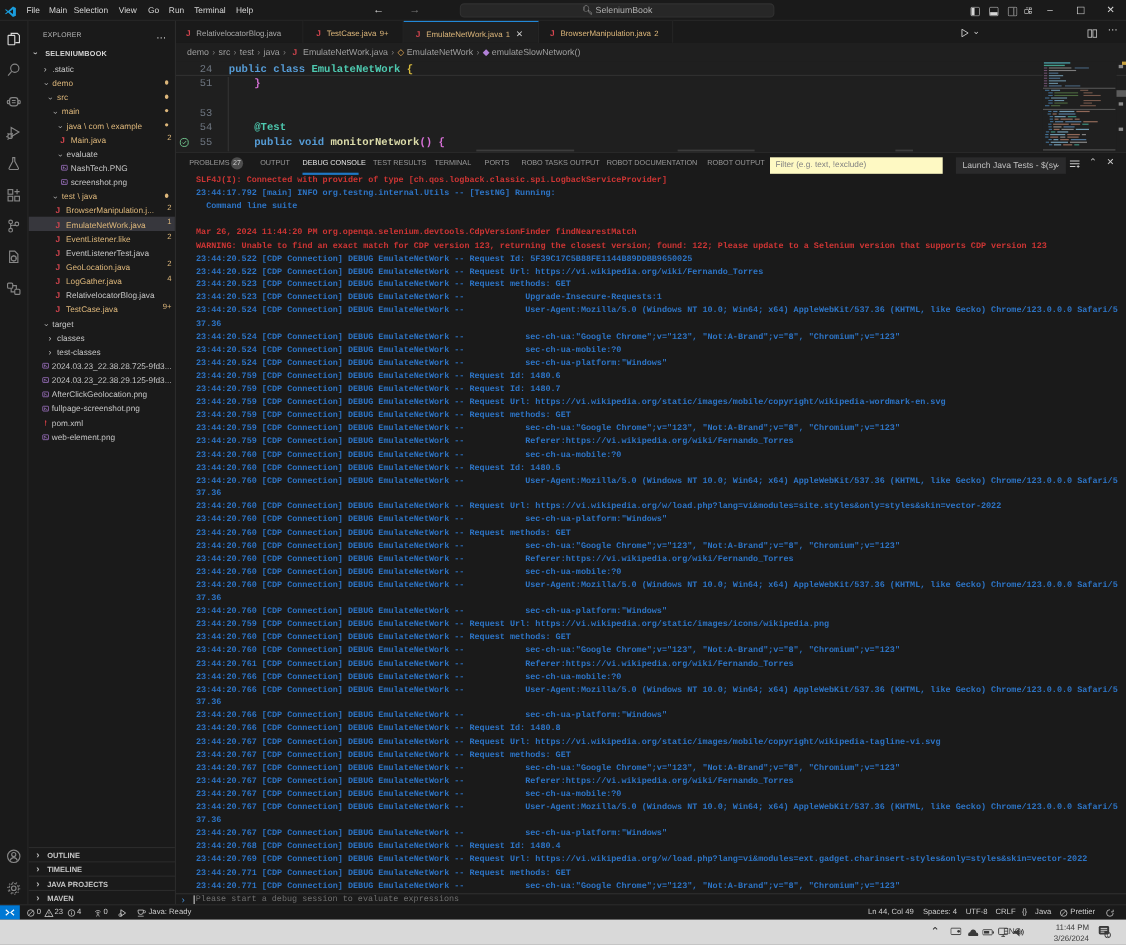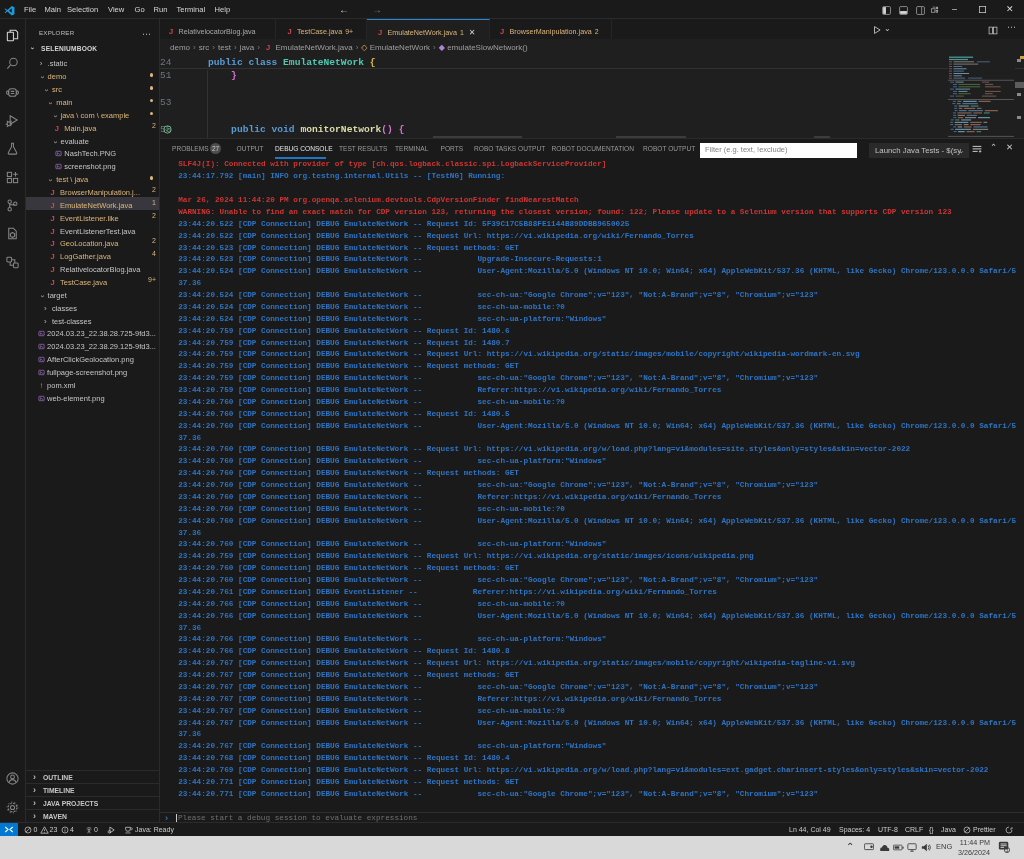--- a/index.html
+++ b/index.html
@@ -37,35 +37,35 @@
 .tab.active{background:#1f1f1f;border-top:1.5px solid #2288d8}
 .tab .lbl{font-size:7.2px}
 .tab .num{font-size:7px;color:#dcb67a;margin-left:3px}
 .gold{color:#dcb67a}
 .gray{color:#a8a8a8}
 #crumb{left:160px;top:38.5px;width:864px;height:17px;background:#1f1f1f;font-size:8px;color:#9f9f9f;line-height:17px;white-space:nowrap}
 .cs{color:#7a7a7a;margin:0 3px;font-size:8px}
 
 #editor{left:160px;top:55.5px;width:864px;height:82.7px;background:#1f1f1f;overflow:hidden}
 .cline{position:absolute;left:0;width:864px;height:13.35px;line-height:13.35px;font-family:"Liberation Mono",monospace;font-size:9.65px;font-weight:600;white-space:pre}
-.lnum{position:absolute;left:0;width:33px;text-align:left;color:#6e7681;font-weight:400;font-size:9.5px}
+.lnum{position:absolute;left:0;width:33px;text-align:right;color:#6e7681;font-weight:400;font-size:9.5px}
 .ctext{position:absolute;left:48px}
 #sticky{border-bottom:1px solid #313131;background:#1f1f1f}
 .kw{color:#569cd6}.cls{color:#4ec9b0}.gld{color:#d7ba3d}.orc{color:#d670d6}.mth{color:#dcdcaa}
 .iguide{position:absolute;left:47px;top:14px;width:1px;height:68px;background:#333333}
 #passicon{position:absolute;left:3px;top:69.3px;width:9px;height:9px}
 
 #mmap{left:948px;top:55.5px;width:67px;height:82.7px;background:#1f1f1f}
 #ovr{left:1015px;top:55.5px;width:9px;height:82.7px}
 
 #panel{left:160px;top:138.2px;width:864px;height:683.8px;background:#1a1a1a;border-top:1px solid #2b2b2b;overflow:hidden}
 .ptab{position:absolute;top:0;height:19.5px;line-height:19.5px;font-size:6.6px;color:#9a9a9a}
 .ptab.on{color:#e7e7e7}
 #pbadge{position:absolute;left:50px;top:4px;width:11px;height:11px;border-radius:50%;background:#4d4d4d;color:#ccc;font-size:6.5px;text-align:center;line-height:11px}
-#pfilter{position:absolute;left:540px;top:4px;width:157px;height:14.5px;background:#ffffff;font-size:7.5px;color:#828282;line-height:14.5px;padding-left:5px}
+#pfilter{position:absolute;left:540px;top:4px;width:157px;height:14.5px;background:#fef9c3;font-size:7.5px;color:#828282;line-height:14.5px;padding-left:5px}
 #launch{position:absolute;left:709px;top:3.5px;width:100px;height:15px;background:#2a2a2b;font-size:7.8px;color:#c0c0c0;line-height:15px;padding-left:6px}
 .picon{position:absolute;top:3px;color:#cccccc;font-size:10px}
 #console{position:absolute;left:0;top:20.3px;width:864px;height:652px;overflow:hidden}
 .cl{height:11.88px;line-height:11.88px;font-family:"Liberation Mono",monospace;font-size:7.68px;font-weight:600;white-space:pre;padding-left:18.2px}
 .cl.r{color:#cd3534}
 .cl.b{color:#2d74c5}
 #cinput{position:absolute;left:0;top:672.5px;width:864px;height:11.5px;border-top:1px solid #2f2f2f}
 #cinput .arr{position:absolute;left:5px;top:0;color:#4794e0;font-size:9px;line-height:11px}
 #cinput .cur{position:absolute;left:16px;top:1px;width:1px;height:9.5px;background:#cccccc}
 #cinput .ph{position:absolute;left:18px;top:0;font-family:"Liberation Mono",monospace;font-size:7.68px;color:#6f6f6f;line-height:11.5px}
@@ -85,20 +85,21 @@
   <span class="menu" style="left:24px">File</span>
   <span class="menu" style="left:44.5px">Main</span>
   <span class="menu" style="left:67px">Selection</span>
   <span class="menu" style="left:108px">View</span>
   <span class="menu" style="left:134.5px">Go</span>
   <span class="menu" style="left:153.5px">Run</span>
   <span class="menu" style="left:176.5px">Terminal</span>
   <span class="menu" style="left:214.5px">Help</span>
   <span class="wbtn" style="left:339px">←</span>
   <span class="wbtn" style="left:372px;color:#7a7a7a">→</span>
+  <div class="abs" id="cmdctr">🔍︎ SeleniumBook</div>
   <svg class="wsvg" style="left:882px;top:5.5px" width="9" height="9" viewBox="0 0 16 16">
       <rect x="1" y="1" width="14" height="14" rx="2" fill="none" stroke="#d7d7d7"></rect>
       <rect x="2" y="2" width="5" height="12" fill="#d7d7d7"></rect>
     </svg>
   <svg class="wsvg" style="left:899px;top:5.5px" width="9" height="9" viewBox="0 0 16 16">
       <rect x="1" y="1" width="14" height="14" rx="2" fill="none" stroke="#d7d7d7"></rect>
       <rect x="2" y="9" width="12" height="5" fill="#d7d7d7"></rect>
     </svg>
   <svg class="wsvg" style="left:916px;top:5.5px" width="9" height="9" viewBox="0 0 16 16">
       <rect x="1" y="1" width="14" height="14" rx="2" fill="none" stroke="#d7d7d7"></rect>
@@ -261,20 +262,21 @@
 </div>
 
 <div class="abs" id="crumb">
   <span style="margin-left:10px">demo</span><span class="cs">›</span><span>src</span><span class="cs">›</span><span>test</span><span class="cs">›</span><span>java</span><span class="cs">›</span><span class="ji" style="margin-left:3px">J</span><span>EmulateNetWork.java</span><span class="cs">›</span><span style="color:#e8ab53;font-size:8px">◇</span> <span>EmulateNetWork</span><span class="cs">›</span><span style="color:#b180d7;font-size:8px">◆</span> <span>emulateSlowNetwork()</span>
 </div>
 
 <div class="abs" id="editor">
   <div class="cline" id="sticky" style="top:0"><span class="lnum">24</span><span class="ctext"><span class="kw">public class</span> <span class="cls">EmulateNetWork</span> <span class="gld">{</span></span></div>
   <div class="cline" style="top:13.7px"><span class="lnum">51</span><span class="ctext">    <span class="orc">}</span></span></div>
   <div class="cline" style="top:40.4px"><span class="lnum">53</span></div>
+  <div class="cline" style="top:53.75px"><span class="lnum">54</span><span class="ctext">    <span class="cls">@Test</span></span></div>
   <div class="cline" style="top:67.1px"><span class="lnum">55</span><span class="ctext">    <span class="kw">public void</span> <span class="mth">monitorNetwork</span><span class="orc">()</span> <span class="orc">{</span></span></div>
   <div class="iguide"></div>
   <svg id="passicon" viewBox="0 0 16 16">
       <circle cx="8" cy="8" r="6.5" fill="none" stroke="#73c991" stroke-width="1.5"></circle>
       <path d="M5 8.2 L7 10.2 L11 5.8" fill="none" stroke="#73c991" stroke-width="1.5"></path>
     </svg>
   <div style="position:absolute;top:80.5px;left:273px;width:89px;height:1.5px;background:#3c3c3c"></div>
   <div style="position:absolute;top:80.5px;left:456px;width:70px;height:1.5px;background:#3c3c3c"></div>
   <div style="position:absolute;top:80.5px;left:654px;width:16px;height:1.5px;background:#3c3c3c"></div>
 </div>
@@ -401,20 +403,21 @@
   <div id="launch">Launch Java Tests - $(sy <span style="position:absolute;right:5px;top:0px;font-size:7px">⌄</span></div>
   <svg class="picon" style="left:812px;top:6px" width="10" height="9" viewBox="0 0 16 14">
       <path d="M1 2 h14 M1 6 h14 M1 10 h8" stroke="#ccc" stroke-width="1.6" fill="none"></path>
       <path d="M11 10 l4 0 m-2 -2 v4" stroke="#ccc" stroke-width="1.3"></path>
     </svg>
   <span class="picon" style="left:830px;font-size:8.5px">⌃</span>
   <span class="picon" style="left:846px;font-size:8.5px">✕</span>
   <div id="console">
 <div class="cl r">SLF4J(I): Connected with provider of type [ch.qos.logback.classic.spi.LogbackServiceProvider]</div>
 <div class="cl b">23:44:17.792 [main] INFO org.testng.internal.Utils -- [TestNG] Running:</div>
+<div class="cl b">  Command line suite</div>
 <div class="cl b">&nbsp;</div>
 <div class="cl r">Mar 26, 2024 11:44:20 PM org.openqa.selenium.devtools.CdpVersionFinder findNearestMatch</div>
 <div class="cl r">WARNING: Unable to find an exact match for CDP version 123, returning the closest version; found: 122; Please update to a Selenium version that supports CDP version 123</div>
 <div class="cl b">23:44:20.522 [CDP Connection] DEBUG EmulateNetWork -- Request Id: 5F39C17C5B88FE1144B89DDBB9650025</div>
 <div class="cl b">23:44:20.522 [CDP Connection] DEBUG EmulateNetWork -- Request Url: https://vi.wikipedia.org/wiki/Fernando_Torres</div>
 <div class="cl b">23:44:20.523 [CDP Connection] DEBUG EmulateNetWork -- Request methods: GET</div>
 <div class="cl b">23:44:20.523 [CDP Connection] DEBUG EmulateNetWork --            Upgrade-Insecure-Requests:1</div>
 <div class="cl b">23:44:20.524 [CDP Connection] DEBUG EmulateNetWork --            User-Agent:Mozilla/5.0 (Windows NT 10.0; Win64; x64) AppleWebKit/537.36 (KHTML, like Gecko) Chrome/123.0.0.0 Safari/5</div>
 <div class="cl b">37.36</div>
 <div class="cl b">23:44:20.524 [CDP Connection] DEBUG EmulateNetWork --            sec-ch-ua:"Google Chrome";v="123", "Not:A-Brand";v="8", "Chromium";v="123"</div>
@@ -435,21 +438,21 @@
 <div class="cl b">23:44:20.760 [CDP Connection] DEBUG EmulateNetWork -- Request methods: GET</div>
 <div class="cl b">23:44:20.760 [CDP Connection] DEBUG EmulateNetWork --            sec-ch-ua:"Google Chrome";v="123", "Not:A-Brand";v="8", "Chromium";v="123"</div>
 <div class="cl b">23:44:20.760 [CDP Connection] DEBUG EmulateNetWork --            Referer:https://vi.wikipedia.org/wiki/Fernando_Torres</div>
 <div class="cl b">23:44:20.760 [CDP Connection] DEBUG EmulateNetWork --            sec-ch-ua-mobile:?0</div>
 <div class="cl b">23:44:20.760 [CDP Connection] DEBUG EmulateNetWork --            User-Agent:Mozilla/5.0 (Windows NT 10.0; Win64; x64) AppleWebKit/537.36 (KHTML, like Gecko) Chrome/123.0.0.0 Safari/5</div>
 <div class="cl b">37.36</div>
 <div class="cl b">23:44:20.760 [CDP Connection] DEBUG EmulateNetWork --            sec-ch-ua-platform:"Windows"</div>
 <div class="cl b">23:44:20.759 [CDP Connection] DEBUG EmulateNetWork -- Request Url: https://vi.wikipedia.org/static/images/icons/wikipedia.png</div>
 <div class="cl b">23:44:20.760 [CDP Connection] DEBUG EmulateNetWork -- Request methods: GET</div>
 <div class="cl b">23:44:20.760 [CDP Connection] DEBUG EmulateNetWork --            sec-ch-ua:"Google Chrome";v="123", "Not:A-Brand";v="8", "Chromium";v="123"</div>
-<div class="cl b">23:44:20.761 [CDP Connection] DEBUG EventListener --            Referer:https://vi.wikipedia.org/wiki/Fernando_Torres</div>
+<div class="cl b">23:44:20.761 [CDP Connection] DEBUG EmulateNetWork --            Referer:https://vi.wikipedia.org/wiki/Fernando_Torres</div>
 <div class="cl b">23:44:20.766 [CDP Connection] DEBUG EmulateNetWork --            sec-ch-ua-mobile:?0</div>
 <div class="cl b">23:44:20.766 [CDP Connection] DEBUG EmulateNetWork --            User-Agent:Mozilla/5.0 (Windows NT 10.0; Win64; x64) AppleWebKit/537.36 (KHTML, like Gecko) Chrome/123.0.0.0 Safari/5</div>
 <div class="cl b">37.36</div>
 <div class="cl b">23:44:20.766 [CDP Connection] DEBUG EmulateNetWork --            sec-ch-ua-platform:"Windows"</div>
 <div class="cl b">23:44:20.766 [CDP Connection] DEBUG EmulateNetWork -- Request Id: 1480.8</div>
 <div class="cl b">23:44:20.767 [CDP Connection] DEBUG EmulateNetWork -- Request Url: https://vi.wikipedia.org/static/images/mobile/copyright/wikipedia-tagline-vi.svg</div>
 <div class="cl b">23:44:20.767 [CDP Connection] DEBUG EmulateNetWork -- Request methods: GET</div>
 <div class="cl b">23:44:20.767 [CDP Connection] DEBUG EmulateNetWork --            sec-ch-ua:"Google Chrome";v="123", "Not:A-Brand";v="8", "Chromium";v="123"</div>
 <div class="cl b">23:44:20.767 [CDP Connection] DEBUG EmulateNetWork --            Referer:https://vi.wikipedia.org/wiki/Fernando_Torres</div>
 <div class="cl b">23:44:20.767 [CDP Connection] DEBUG EmulateNetWork --            sec-ch-ua-mobile:?0</div>
@@ -533,21 +536,21 @@
       <rect x="12" y="3" width="1.5" height="2.5" fill="#3a3a3a"></rect>
     </svg>
   <svg class="tki" style="left:907px;top:7px" width="10" height="9" viewBox="0 0 12 10">
       <rect x="1" y="0.5" width="10" height="7" rx="1" fill="none" stroke="#3a3a3a"></rect>
       <path d="M4 9.5 h4 M6 7.5 v2" stroke="#3a3a3a"></path>
     </svg>
   <svg class="tki" style="left:921px;top:7px" width="10" height="9" viewBox="0 0 12 10">
       <path d="M1 3.5 v3 h2.5 L7 9.5 V0.5 L3.5 3.5 Z" fill="#3a3a3a"></path>
       <path d="M8.5 2.5 a4 4 0 0 1 0 5 M10 1.5 a5.5 5.5 0 0 1 0 7" stroke="#3a3a3a" fill="none"></path>
     </svg>
-  <span class="tki" style="left:936px;top:6px;font-size:7.5px">ENG</span>
+  <span class="tki" style="left:912px;top:6px;font-size:7.5px">ENG</span>
   <div class="tki" style="left:956px;top:2px;font-size:7.2px;text-align:right;width:34px;line-height:9.5px">11:44 PM<br>3/26/2024</div>
   <svg class="tki" style="left:998px;top:5px" width="12" height="12" viewBox="0 0 14 14">
       <rect x="1" y="1" width="11" height="9" rx="1.5" fill="#3a3a3a"></rect>
       <path d="M3 3.5 h7 M3 5.5 h7 M3 7.5 h4" stroke="#d9d9d9" stroke-width="1"></path>
       <circle cx="10.5" cy="10.5" r="3" fill="none" stroke="#3a3a3a"></circle>
       <text x="10.5" y="12.6" font-size="5.5" fill="#3a3a3a" text-anchor="middle">1</text>
     </svg>
 </div>
 
 </body></html>

